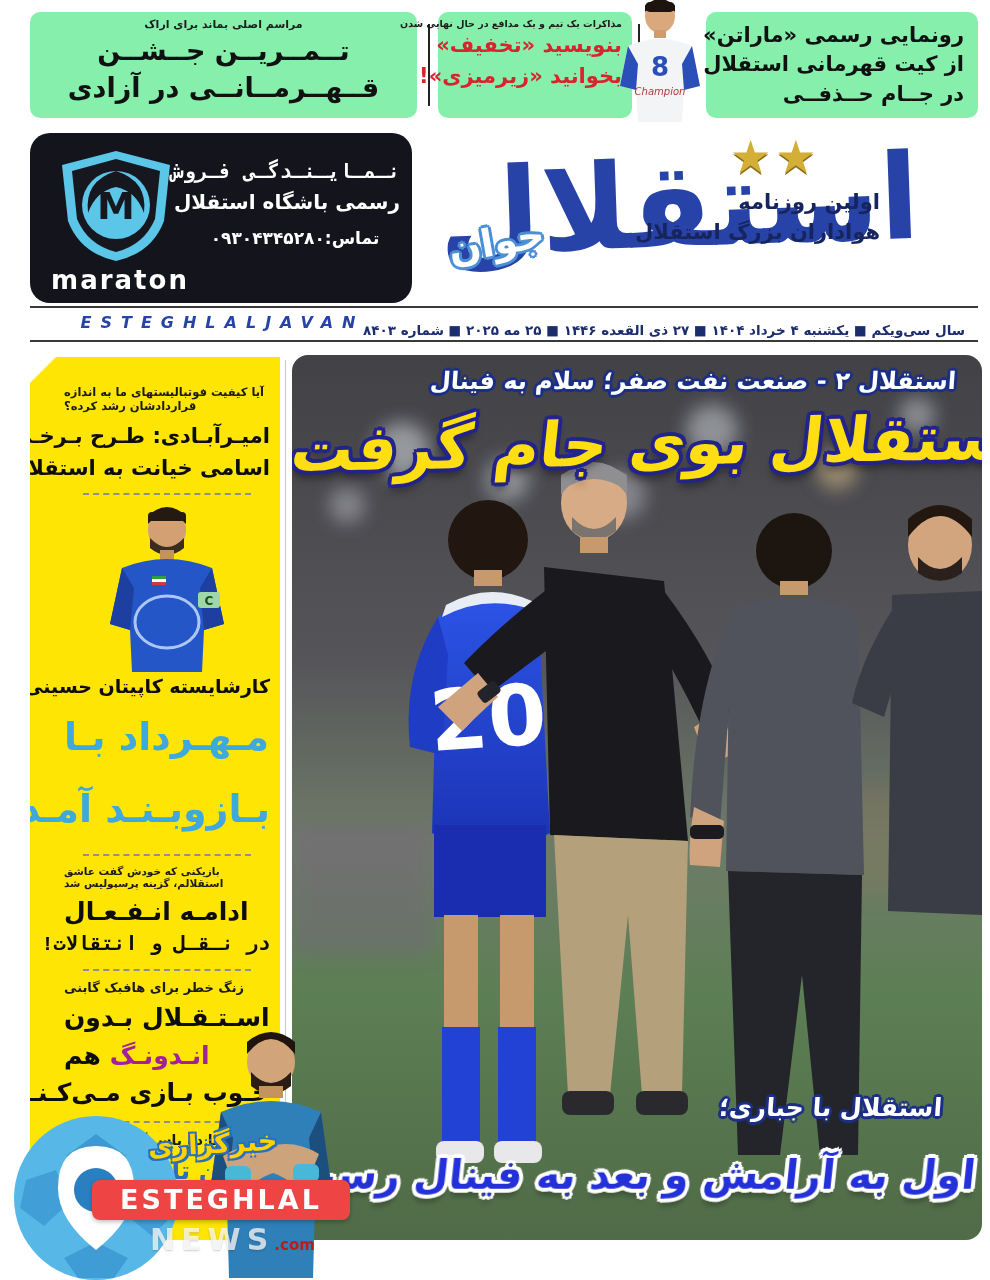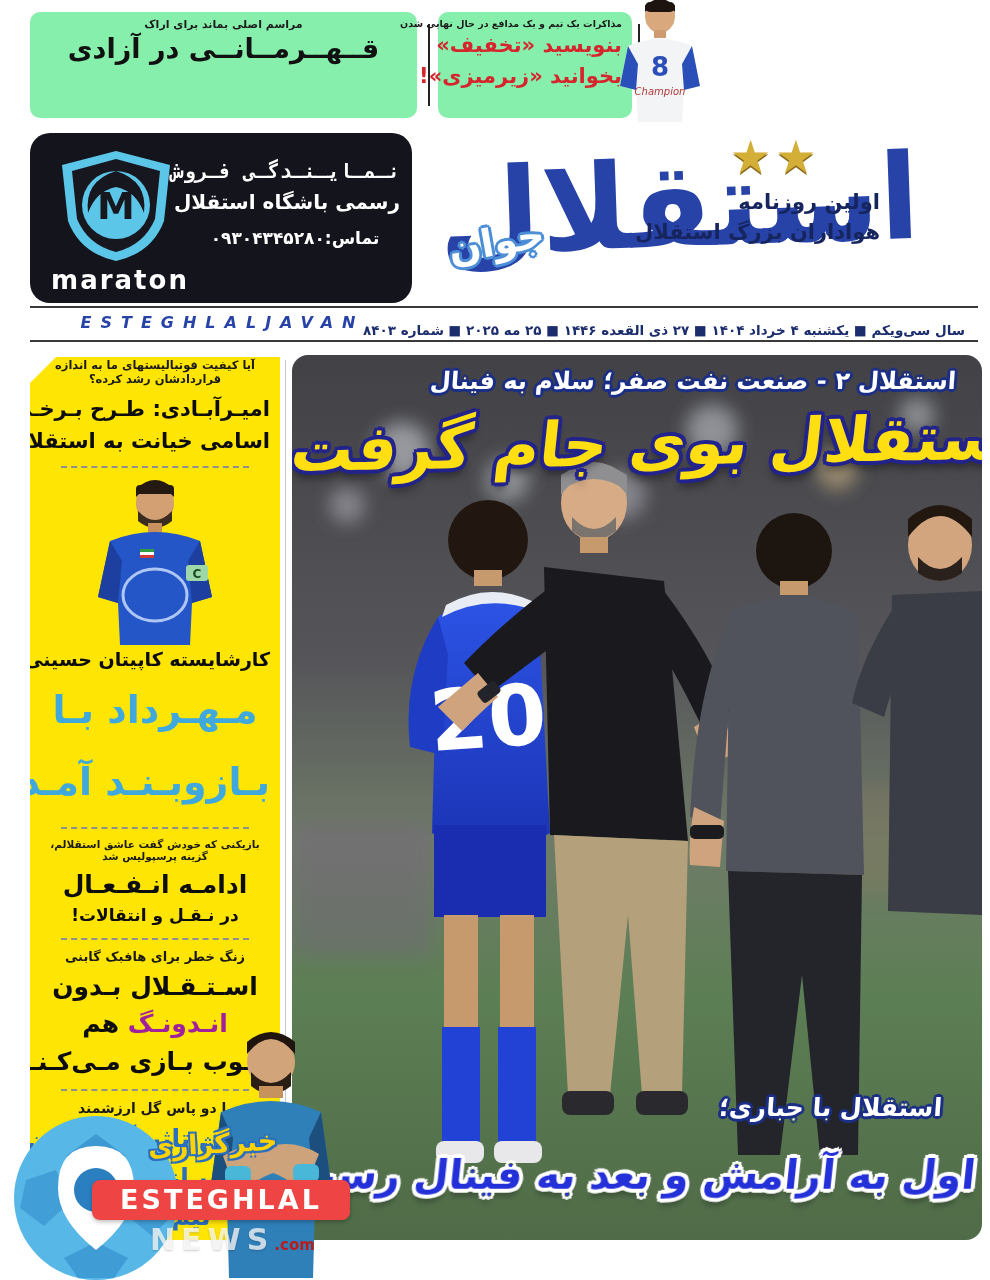--- a/index.html
+++ b/index.html
@@ -67,20 +67,21 @@
     text-shadow:0 1px 2px rgba(0,0,0,.2); }
   #wm-tld { color:#b91c1c; font-weight:bold; font-size:15px; }
 </style>
 </head>
 <body>
 
 <div id="page">
 
   <div class="abs box-blue rtl" style="left:30px; top:12px; width:387px; height:106px; padding:6px 14px;">
     <div class="kicker-sm center">مراسم اصلی بماند برای اراک</div>
+    <div class="head-black center nowrap" style="font-size:27px; line-height:1.45;">تــمــریــن جــشــن</div>
     <div class="head-black center nowrap" style="font-size:27px; line-height:1.3;">قــهــرمــانــی در آزادی</div>
   </div>
 
   <div class="abs vline" style="left:428px; top:24px; height:82px;"></div>
 
   <div class="abs box-blue rtl" style="left:438px; top:12px; width:194px; height:106px; padding:6px 10px;">
     <div class="kicker-sm center nowrap" style="font-size:9.5px;">مذاکرات یک تیم و یک مدافع در حال نهایی شدن</div>
     <div class="head-red center nowrap" style="font-size:21px; line-height:1.55;">بنویسید «تخفیف»</div>
     <div class="head-red center nowrap" style="font-size:21px; line-height:1.35;">بخوانید «زیرمیزی»!</div>
   </div>
@@ -92,20 +93,25 @@
     <path d="M37 12 Q52 -6 67 12 L67 6 Q52 -8 37 6 Z" fill="#1d1410"></path>
     <rect x="37" y="2" width="30" height="10" rx="5" fill="#1d1410"></rect>
     <rect x="46" y="30" width="12" height="8" fill="#cf9c71"></rect>
     <path d="M20 46 Q52 32 84 46 L92 86 L76 90 L74 122 L30 122 L28 90 L12 86 Z" fill="#f3f4f6"></path>
     <path d="M20 46 L12 86 L28 90 L30 64 Z" fill="#2a4fb8"></path>
     <path d="M84 46 L92 86 L76 90 L74 64 Z" fill="#2a4fb8"></path>
     <text x="52" y="76" text-anchor="middle" font-size="26" font-weight="bold" fill="#2a4fb8">8</text>
     <text x="52" y="95" text-anchor="middle" font-size="10" font-style="italic" fill="#b03a3a">Champion</text>
   </svg>
 
+  <div class="abs box-blue rtl" style="left:706px; top:12px; width:272px; height:106px; padding:8px 14px;">
+    <div class="head-black nowrap" style="font-size:21px; line-height:1.45; text-align:right;">رونمایی رسمی «ماراتن»</div>
+    <div class="head-black nowrap" style="font-size:21px; line-height:1.4; text-align:right;">از کیت قهرمانی استقلال</div>
+    <div class="head-black nowrap" style="font-size:21px; line-height:1.4; text-align:right;">در جــام حــذفــی</div>
+  </div>
 
   <div class="abs" id="maraton-box" style="left:30px; top:133px; width:382px; height:170px;">
     <svg class="abs" style="left:22px; top:14px; width:128px; height:118px;" viewBox="0 0 128 118">
       <path d="M64 4 L118 18 L112 74 Q100 106 64 114 Q28 106 16 74 L10 18 Z" fill="#5bc6e8"></path>
       <path d="M64 12 L108 24 L103 72 Q92 98 64 105 Q36 98 25 72 L20 24 Z" fill="#17171f"></path>
       <circle cx="64" cy="58" r="34" fill="#5bc6e8"></circle>
       <path d="M64 24 Q96 34 92 66 Q84 44 64 40 Q44 44 36 66 Q32 34 64 24 Z" fill="#17171f"></path>
       <text x="64" y="72" text-anchor="middle" font-size="38" font-weight="bold" fill="#17171f">M</text>
     </svg>
     <div class="abs center" style="left:10px; top:132px; width:160px;">
@@ -127,21 +133,21 @@
   </div>
 
   <div class="abs hrule" style="left:30px; top:306px; width:948px;"></div>
   <div class="abs hrule" style="left:30px; top:340px; width:948px;"></div>
   <div class="abs center" id="latin-title" style="left:30px; top:313px; width:385px;">ESTEGHLALJAVAN</div>
   <div class="abs rtl nowrap" id="date-line" style="right:25px; top:322px;">سال سی‌ویکم ■ یکشنبه ۴ خرداد ۱۴۰۴ ■ ۲۷ ذی القعده ۱۴۴۶ ■ ۲۵ مه ۲۰۲۵ ■ شماره ۸۴۰۳</div>
 
   <div class="abs rtl" id="sidebar" style="left:30px; top:357px; width:250px; height:883px;">
     <div id="sidebar-fold"></div>
 
-    <div style="padding:1px 10px 0 10px; text-align:center;">
+    <div style="padding:28px 10px 0 10px; text-align:left;margin-left:24px;">
       <div class="sb-kicker">آیا کیفیت فوتبالیستهای ما به اندازه قراردادشان رشد کرده؟</div>
       <div class="sb-head nowrap" style="margin-top:8px;">امیـرآبـادی: طـرح بـرخـی</div>
       <div class="sb-head nowrap">اسامی خیانت به استقلال است</div>
       <div class="sb-divider"></div>
 
       <svg style="width:150px; height:168px; display:block; margin:2px auto 0;" viewBox="0 0 150 168">
         <ellipse cx="75" cy="26" rx="19" ry="22" fill="#d2a072"></ellipse>
         <path d="M56 20 Q75 -2 94 20 L94 12 Q75 -6 56 12 Z" fill="#241a12"></path>
         <rect x="56" y="8" width="38" height="9" rx="4" fill="#241a12"></rect>
         <path d="M58 34 Q75 52 92 34 L92 44 Q75 58 58 44 Z" fill="#3a2c1e"></path>
@@ -157,21 +163,21 @@
         <ellipse cx="75" cy="118" rx="32" ry="26" fill="none" stroke="#cfe2ff" stroke-width="3" opacity=".8"></ellipse>
       </svg>
 
       <div class="sb-head nowrap" style="font-size:19px;">کارشایسته کاپیتان حسینی</div>
       <div class="sb-head-blue nowrap">مـهـرداد بـا</div>
       <div class="sb-head-blue nowrap">بـازوبـنـد آمـد</div>
       <div class="sb-divider"></div>
 
       <div class="sb-kicker" style="font-size:10.5px;">بازیکنی که خودش گفت عاشق استقلالم، گزینه پرسپولیس شد</div>
       <div class="sb-head nowrap" style="font-size:25px; margin-top:4px;">ادامـه انـفـعـال</div>
-      <div class="sb-head nowrap" style="font-size:17px;">در نـقـل و انتقالات!</div>
+      <div class="sb-head nowrap" style="font-size:20px;font-family:Liberation Mono, monospace;">در نـقـل و انتقالات!</div>
       <div class="sb-divider"></div>
 
       <div class="sb-kicker" style="font-size:13px;">زنگ خطر برای هافبک گابنی</div>
       <div class="sb-head nowrap" style="font-size:25px; margin-top:4px;">اسـتـقـلال بـدون</div>
       <div class="sb-head nowrap" style="font-size:25px;"><span class="sb-highlight">انـدونـگ</span><span> هم</span></div>
       <div class="sb-head nowrap" style="font-size:25px;">خـوب بـازی مـی‌کـنـد</div>
       <div class="sb-divider"></div>
 
       <div class="sb-kicker" style="font-size:14px;">با دو پاس گل ارزشمند</div>
       <div class="sb-head-blue2 nowrap" style="margin-top:4px;">رامین تاثیرگذارترین</div>

